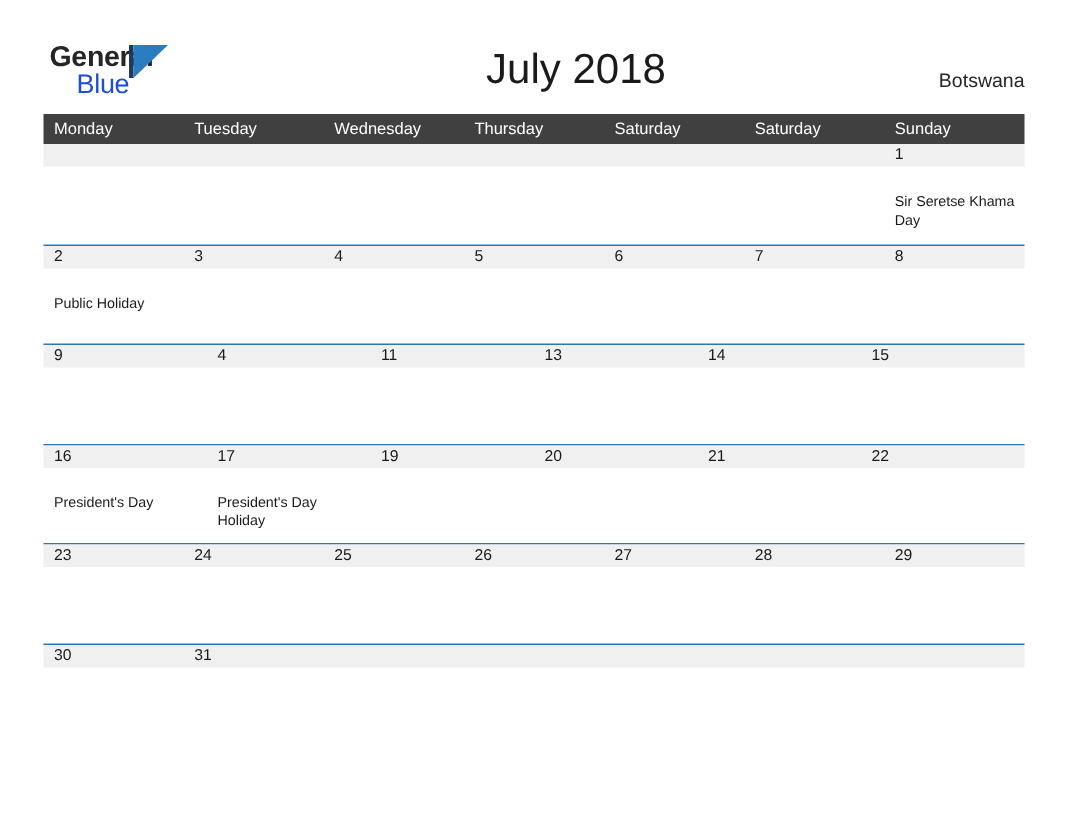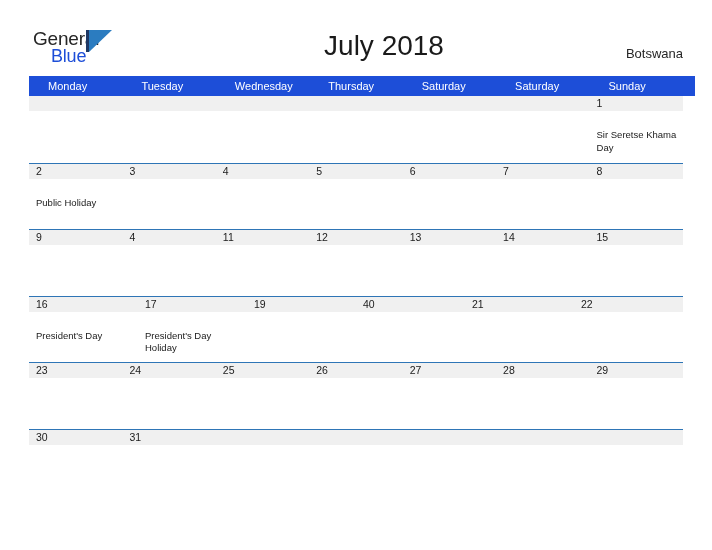--- a/index.html
+++ b/index.html
@@ -38,20 +38,21 @@
   }
   .logo-general {
     position: absolute;
     left: 0;
     top: 0;
     font-size: 19px;
     color: #262626;
     letter-spacing: -0.2px;
     line-height: 20px;
     white-space: nowrap;
+    font-weight: bold;
   }
   .logo-blue {
     position: absolute;
     left: 18px;
     top: 17px;
     font-size: 18px;
     color: #1d4ed8;
     letter-spacing: -0.2px;
     line-height: 20px;
     white-space: nowrap;
@@ -107,22 +108,21 @@
   .calendar {
     position: absolute;
     left: 29px;
     top: 76px;
     width: 654px;
   }
   .cal-head {
     display: flex;
     width: 654px;
     height: 20px;
-    background: #1d4ed8;
-    padding-left: 12px;
+    background: #404040;
   }
   .cal-head .dayname {
     flex: 1 1 0;
     color: #ffffff;
     font-size: 11px;
     line-height: 20px;
     padding-left: 7px;
     box-sizing: border-box;
     white-space: nowrap;
     overflow: hidden;
@@ -279,24 +279,20 @@
         </div>
       <div class="day">
           <span class="dnum">4</span>
           <span class="ev"></span>
         </div>
       <div class="day">
           <span class="dnum">11</span>
           <span class="ev"></span>
         </div>
       <div class="day">
-          <span class="dnum">12</span>
-          <span class="ev"></span>
-        </div>
-      <div class="day">
           <span class="dnum">13</span>
           <span class="ev"></span>
         </div>
       <div class="day">
           <span class="dnum">14</span>
           <span class="ev"></span>
         </div>
       <div class="day">
           <span class="dnum">15</span>
           <span class="ev"></span>
@@ -311,21 +307,21 @@
         </div>
       <div class="day">
           <span class="dnum">17</span>
           <span class="ev">President's Day Holiday</span>
         </div>
       <div class="day">
           <span class="dnum">19</span>
           <span class="ev"></span>
         </div>
       <div class="day">
-          <span class="dnum">40</span>
+          <span class="dnum">20</span>
           <span class="ev"></span>
         </div>
       <div class="day">
           <span class="dnum">21</span>
           <span class="ev"></span>
         </div>
       <div class="day">
           <span class="dnum">22</span>
           <span class="ev"></span>
         </div>

